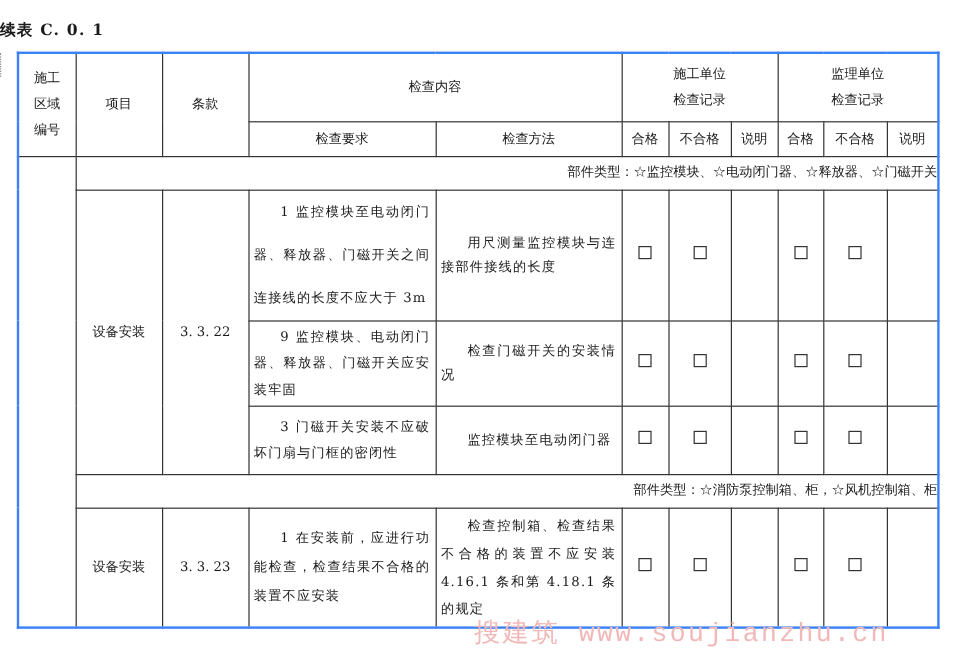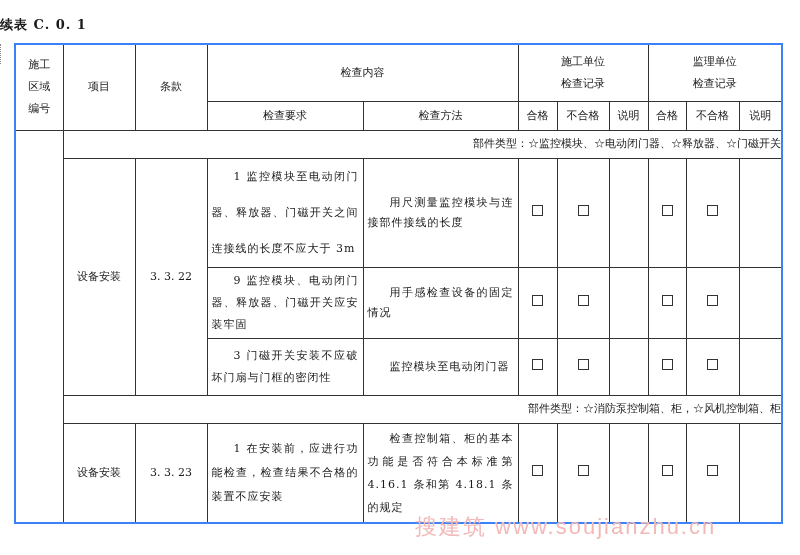--- a/index.html
+++ b/index.html
@@ -11,22 +11,22 @@
                border-left:1px dotted #888; }
   table { position:absolute; left:14px; top:43px; border-collapse:collapse;
           table-layout:fixed; border:2px solid #3b82f6; }
   td { border:1px solid #333; font-size:11px; line-height:20px; padding:0;
        text-align:center; vertical-align:middle; overflow:hidden; }
   td.section { text-align:right; padding-left:20px; height:27px; }
   .req { text-align:justify; padding:0 4px; text-indent:2em; letter-spacing:1px; }
   .chk { display:inline-block; width:9px; height:9px; border:1px solid #333; }
   .hdr2 { line-height:22px; }
   .watermark { position:absolute; left:395px; top:512px; font-size:22px;
-               color:#f2b8b8; font-family:Liberation Sans, sans-serif;
-               letter-spacing:2px; white-space:nowrap;margin-left:20px; }
+               color:#f2b8b8; font-family:Liberation Mono, monospace;
+               letter-spacing:2px; white-space:nowrap; }
 </style>
 </head>
 <body>
 
 <div class="title">续表 C. 0. 1</div>
 <div class="edge-mark"></div>
 
 <table>
   <colgroup>
     <col style="width:48px">
@@ -82,21 +82,21 @@
     <td class="req">用尺测量监控模块与连接部件接线的长度</td>
     <td><span class="chk"></span></td>
     <td><span class="chk"></span></td>
     <td></td>
     <td><span class="chk"></span></td>
     <td><span class="chk"></span></td>
     <td></td>
   </tr>
   <tr style="height:71px">
     <td class="req" style="line-height:22px">9 监控模块、电动闭门器、释放器、门磁开关应安装牢固</td>
-    <td class="req">用手感检查设备的固定情况</td>
+    <td class="req">检查门磁开关的安装情况</td>
     <td><span class="chk"></span></td>
     <td><span class="chk"></span></td>
     <td></td>
     <td><span class="chk"></span></td>
     <td><span class="chk"></span></td>
     <td></td>
   </tr>
   <tr style="height:57px">
     <td class="req" style="line-height:22px">3 门磁开关安装不应破坏门扇与门框的密闭性</td>
     <td class="req">监控模块至电动闭门器</td>
@@ -108,21 +108,21 @@
     <td></td>
   </tr>
 
   <tr>
     <td colspan="10" class="section">部件类型：☆消防泵控制箱、柜，☆风机控制箱、柜</td>
   </tr>
   <tr style="height:100px">
     <td>设备安装</td>
     <td>3. 3. 23</td>
     <td class="req" style="line-height:24px">1 在安装前，应进行功能检查，检查结果不合格的装置不应安装</td>
-    <td class="req" style="line-height:23px">检查控制箱、柜的基本功能是否符合本标准第 4.16.1 条和第 4.18.1 条的规定</td>
+    <td class="req" style="line-height:23px">检查控制箱、检查结果不合格的装置不应安装 4.16.1 条和第 4.18.1 条的规定</td>
     <td><span class="chk"></span></td>
     <td><span class="chk"></span></td>
     <td></td>
     <td><span class="chk"></span></td>
     <td><span class="chk"></span></td>
     <td></td>
   </tr>
 </tbody>
   </table>
 

